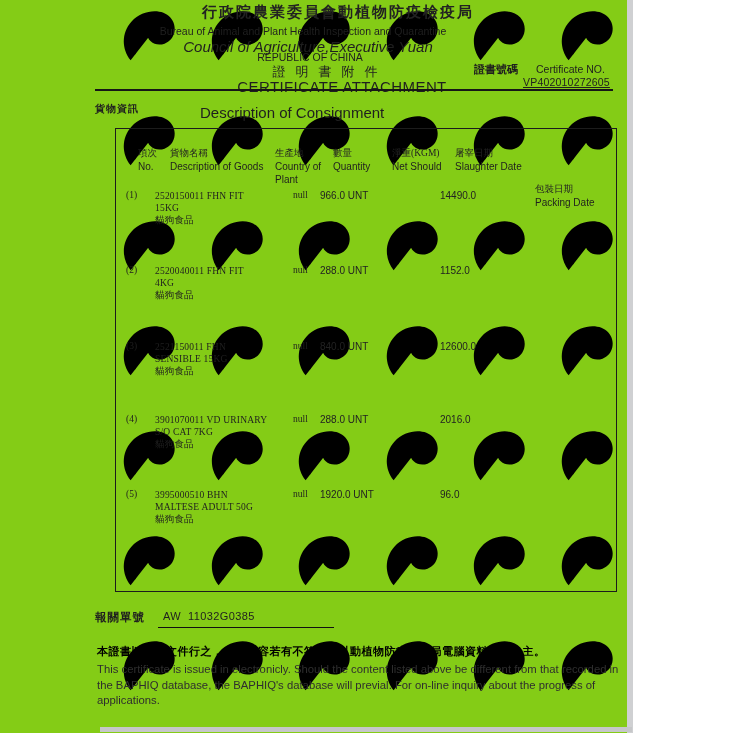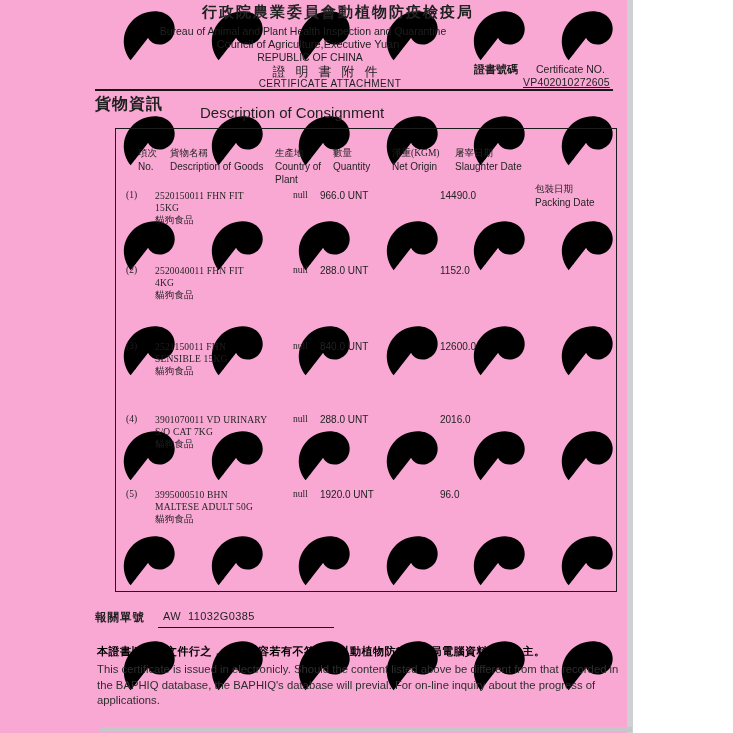--- a/index.html
+++ b/index.html
@@ -1,35 +1,35 @@
 <!DOCTYPE html>
 <html style="--wm: #dfe7f2;"><head>
 <meta charset="utf-8">
 <style>
   html,body{margin:0;padding:0;background:#ffffff;width:733px;height:733px;overflow:hidden;}
   body{font-family:"Liberation Sans","DejaVu Sans",sans-serif;color:#1f1f1f;position:relative;}
-  .page{position:absolute;left:0;top:0;width:627px;height:733px;background:#f9a8d4;overflow:hidden;}
+  .page{position:absolute;left:0;top:0;width:627px;height:733px;background:#84cc16;overflow:hidden;}
   .wm-layer{position:absolute;inset:0;z-index:0;}
   .wm{position:absolute;width:62px;height:62px;}
   .content{position:absolute;inset:0;z-index:1;}
   .abs{position:absolute;}
   .ctr{text-align:center;}
   .zh{font-family:"Liberation Serif","DejaVu Serif",serif;}
   .b{font-weight:bold;}
   .title-zh{top:3px;left:138px;width:400px;font-size:15px;letter-spacing:2px;color:#222;}
   .org-en{top:25px;left:103px;width:400px;font-size:10.5px;}
-  .council-en{top:38px;left:108px;width:400px;font-size:11px;}
+  .council-en{top:38px;left:108px;width:400px;font-size:15px;font-style:italic;}
   .country-en{top:51px;left:110px;width:400px;font-size:10.5px;}
   .attach-zh{top:63px;left:130px;width:400px;font-size:13px;letter-spacing:10px;color:#222;}
-  .attach-en{top:78px;left:130px;width:400px;font-size:10px;letter-spacing:.4px;}
+  .attach-en{top:78px;left:142px;width:400px;font-size:15px;letter-spacing:.4px;}
   .certno-zh{top:62px;left:474px;font-size:11px;}
   .certno-en{top:63px;left:536px;font-size:10.5px;}
   .certno-val{top:76px;left:523px;width:90px;font-size:10.5px;text-decoration:underline;letter-spacing:.2px;}
   .hdr-rule{top:89px;left:95px;width:518px;height:1.5px;background:#161616;}
-  .sec-zh{top:94px;left:95px;font-size:16px;letter-spacing:1px;}
+  .sec-zh{top:102px;left:95px;font-size:10px;letter-spacing:1px;}
   .sec-en{top:104px;left:200px;font-size:15px;}
   .box{top:128px;left:115px;width:500px;height:462px;border:1.6px solid #1c1c1c;background:transparent;}
   .th-zh{top:147px;font-size:9.5px;color:#222;}
   .th-en{top:161px;font-size:10px;}
   .th-en2{top:174px;font-size:10px;}
   .c0{left:138px;} .c1{left:170px;} .c2{left:275px;} .c3{left:333px;}
   .c4{left:392px;} .c5{left:455px;} .c6{left:535px;margin-top:36px;}
   .row-cell{position:absolute;white-space:pre;}
   .cell-no{left:126px;font-size:9.5px;}
   .cell-goods{left:155px;font-size:9.5px;line-height:12px;letter-spacing:.2px;}
@@ -206,21 +206,21 @@
     <div class="abs zh th-zh c0">項次</div>
     <div class="abs th-en c0">No.</div>
     <div class="abs zh th-zh c1">貨物名稱</div>
     <div class="abs th-en c1">Description of Goods</div>
     <div class="abs zh th-zh c2">生產地</div>
     <div class="abs th-en c2">Country of</div>
     <div class="abs th-en2 c2">Plant</div>
     <div class="abs zh th-zh c3">數量</div>
     <div class="abs th-en c3">Quantity</div>
     <div class="abs zh th-zh c4">淨重(KGM)</div>
-    <div class="abs th-en c4">Net Origin</div>
+    <div class="abs th-en c4">Net Should</div>
     <div class="abs zh th-zh c5">屠宰日期</div>
     <div class="abs th-en c5">Slaughter Date</div>
     <div class="abs zh th-zh c6">包裝日期</div>
     <div class="abs th-en c6">Packing Date</div>
 
     <div id="rows-container">
         <div>
           <div class="row-cell cell-no zh" style="top: 190px;">(1)</div>
           <div class="row-cell cell-goods zh" style="top: 190px;">2520150011 FHN FIT
 15KG

